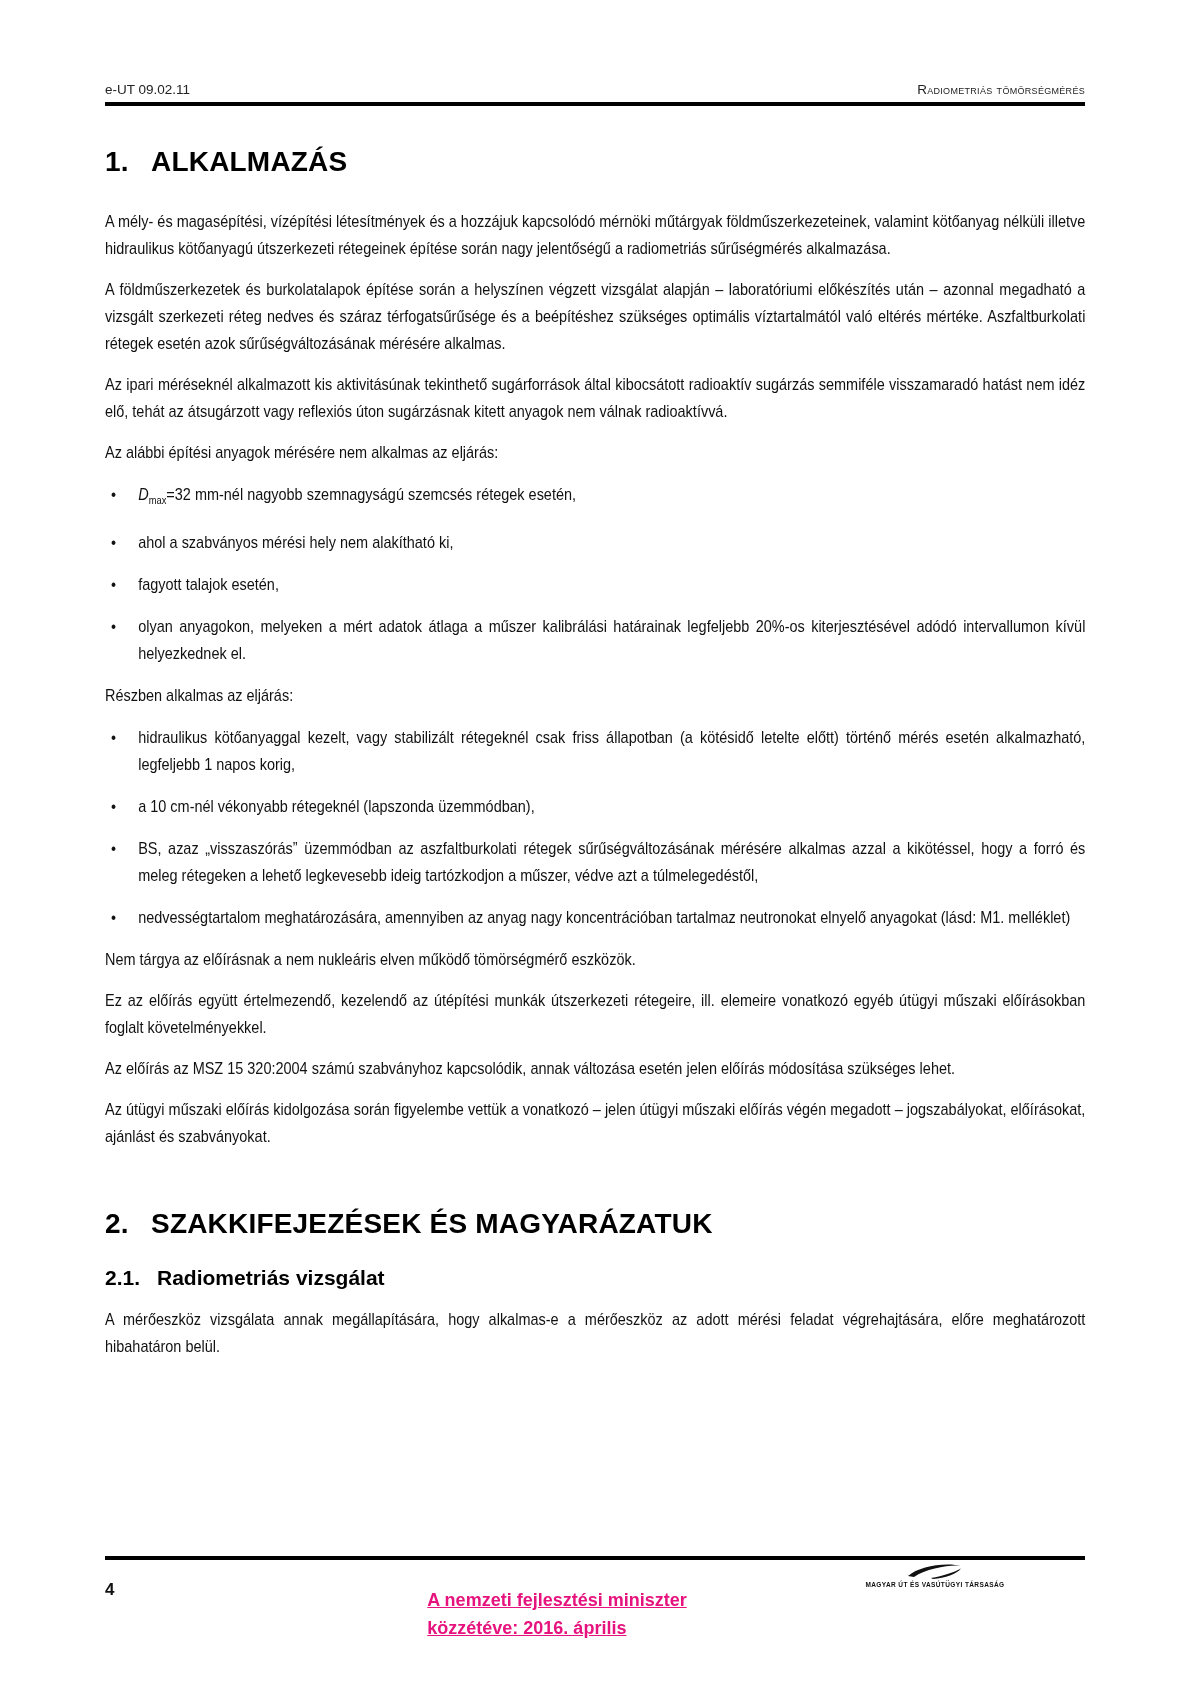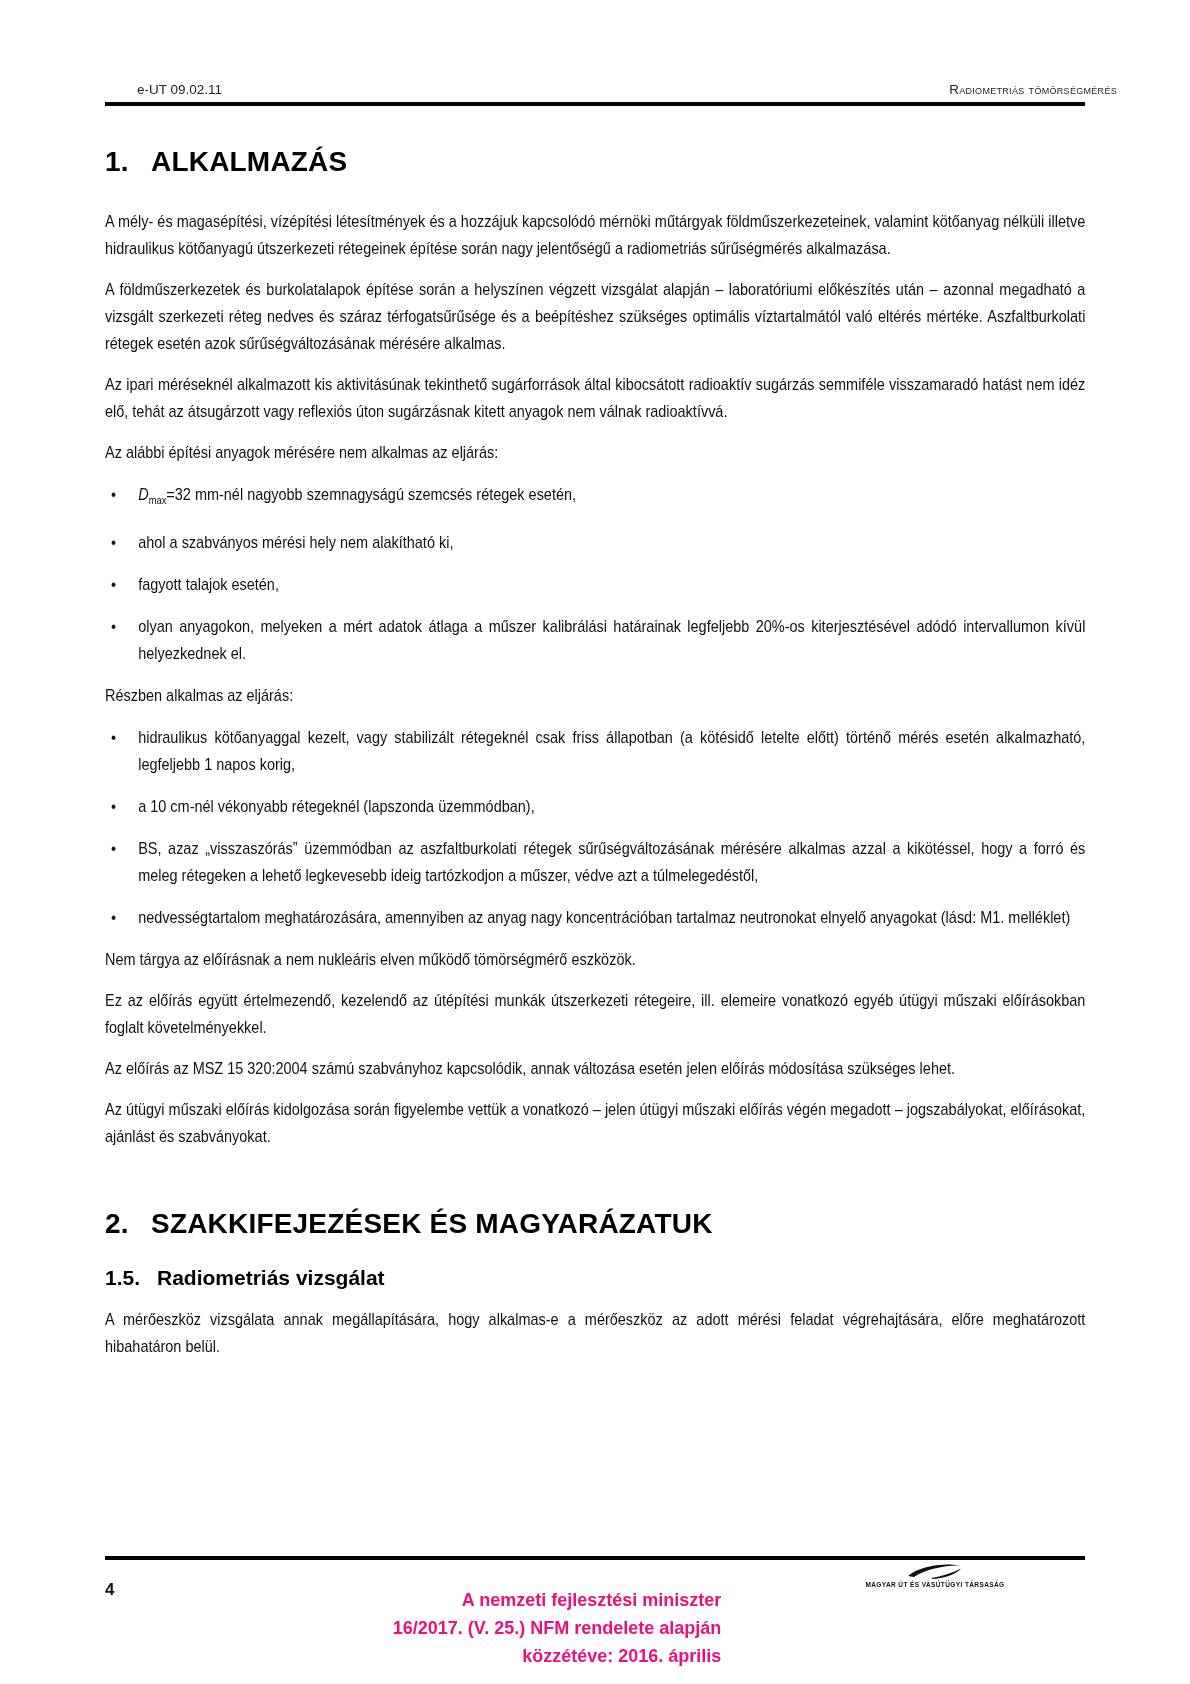--- a/index.html
+++ b/index.html
@@ -6,21 +6,21 @@
   .page{
     position:relative;
     width:1190px;height:1684px;
     background:#ffffff;
     overflow:hidden;
     font-family:"Liberation Sans", sans-serif;
     color:#111;
   }
   .content{position:absolute;left:105px;top:0;width:1160px;}
   
-  .hdr{width:980px;display:flex;justify-content:space-between;align-items:flex-end;margin-top:82px;margin-left:32px;}
+  .hdr{width:980px;display:flex;justify-content:space-between;align-items:flex-end;margin-top:82px;}
   .hdr-left{font-size:13.5px;color:#222;}
   .hdr-right{font-size:13.5px;font-variant:small-caps;letter-spacing:.3px;color:#222;text-align:center;}
   .rule{width:980px;height:4px;background:#000;margin-top:5px;}
   
   h1{font-size:28px;font-weight:700;margin:40px 0 30px 0;letter-spacing:.2px;color:#000;}
   h1 .num{display:inline-block;width:46px;}
   h2{font-size:28px;font-weight:700;margin:58px 0 26px 0;letter-spacing:.2px;color:#000;}
   h2 .num{display:inline-block;width:46px;}
   h3{font-size:21px;font-weight:700;margin:26px 0 16px 0;color:#000;}
   h3 .num{display:inline-block;width:52px;}
@@ -38,22 +38,22 @@
   ul.cond li{position:relative;padding-left:39px;margin-bottom:15px;}
   ul.cond .marker{position:absolute;left:7px;top:0;}
   .dvar{font-style:italic;}
   sub.dsub{font-size:11px;}
   
   .footer{position:absolute;left:105px;top:1556px;width:980px;}
   .footer-rule{width:980px;height:4px;background:#000;}
   .page-num{position:absolute;left:0;top:24px;font-size:17px;font-weight:700;color:#111;}
   .notice{
     position:absolute;left:452px;top:30px;transform:translateX(-50%);
-    text-align:right;font-weight:700;font-size:18px;line-height:28px;
-    color:var(--accent,#e6127d);white-space:nowrap;
+    text-align:left;font-weight:700;font-size:18px;line-height:28px;
+    color:var(--accent,#e6127d);white-space:nowrap;text-decoration:underline;
   }
   .logo{position:absolute;right:55px;top:6px;width:190px;text-align:center;}
   .logo svg{display:block;margin:0 auto;}
   .logo-text{font-size:6.5px;font-weight:700;letter-spacing:.4px;white-space:nowrap;color:#111;text-transform:uppercase;margin-top:1px;}
 </style>
 </head>
 <body>
 
 <div class="page">
   <div class="content">
@@ -111,31 +111,30 @@
       </li>
     </ul>
 
     <p class="cond">Nem tárgya az előírásnak a nem nukleáris elven működő tömörségmérő eszközök.</p>
     <p class="cond">Ez az előírás együtt értelmezendő, kezelendő az útépítési munkák útszerkezeti rétegeire, ill. elemeire vonatkozó egyéb útügyi műszaki előírásokban foglalt követelményekkel.</p>
     <p class="cond">Az előírás az MSZ 15 320:2004 számú szabványhoz kapcsolódik, annak változása esetén jelen előírás módosítása szükséges lehet.</p>
     <p class="cond">Az útügyi műszaki előírás kidolgozása során figyelembe vettük a vonatkozó – jelen útügyi műszaki előírás végén megadott – jogszabályokat, előírásokat, ajánlást és szabványokat.</p>
 
     <h2><span class="num">2.</span><span>SZAKKIFEJEZÉSEK ÉS MAGYARÁZATUK</span></h2>
 
-    <h3><span class="num">1.5.</span><span>Radiometriás vizsgálat</span></h3>
+    <h3><span class="num">2.1.</span><span>Radiometriás vizsgálat</span></h3>
 
     <p class="cond">A mérőeszköz vizsgálata annak megállapítására, hogy alkalmas-e a mérőeszköz az adott mérési feladat végrehajtására, előre meghatározott hibahatáron belül.</p>
   </div>
 
   <div class="footer">
     <div class="footer-rule"></div>
     <span class="page-num">4</span>
     <div class="notice">
       <div>A nemzeti fejlesztési miniszter</div>
-      <div>16/2017. (V. 25.) NFM rendelete alapján</div>
       <div>közzétéve: 2016. április</div>
     </div>
     <div class="logo">
       <span>
         <svg width="64" height="18" viewBox="0 0 64 18" xmlns="http://www.w3.org/2000/svg">
           <path d="M5 14 C16 4 42 0 59 4 C50 2 24 6 11 15 Z" fill="#111"></path>
           <path d="M28 16 C40 14 52 10 58 6.5 C54 12 42 16 30 17 Z" fill="#111"></path>
         </svg>
       </span>
       <div class="logo-text">Magyar Út és Vasútügyi Társaság</div>

